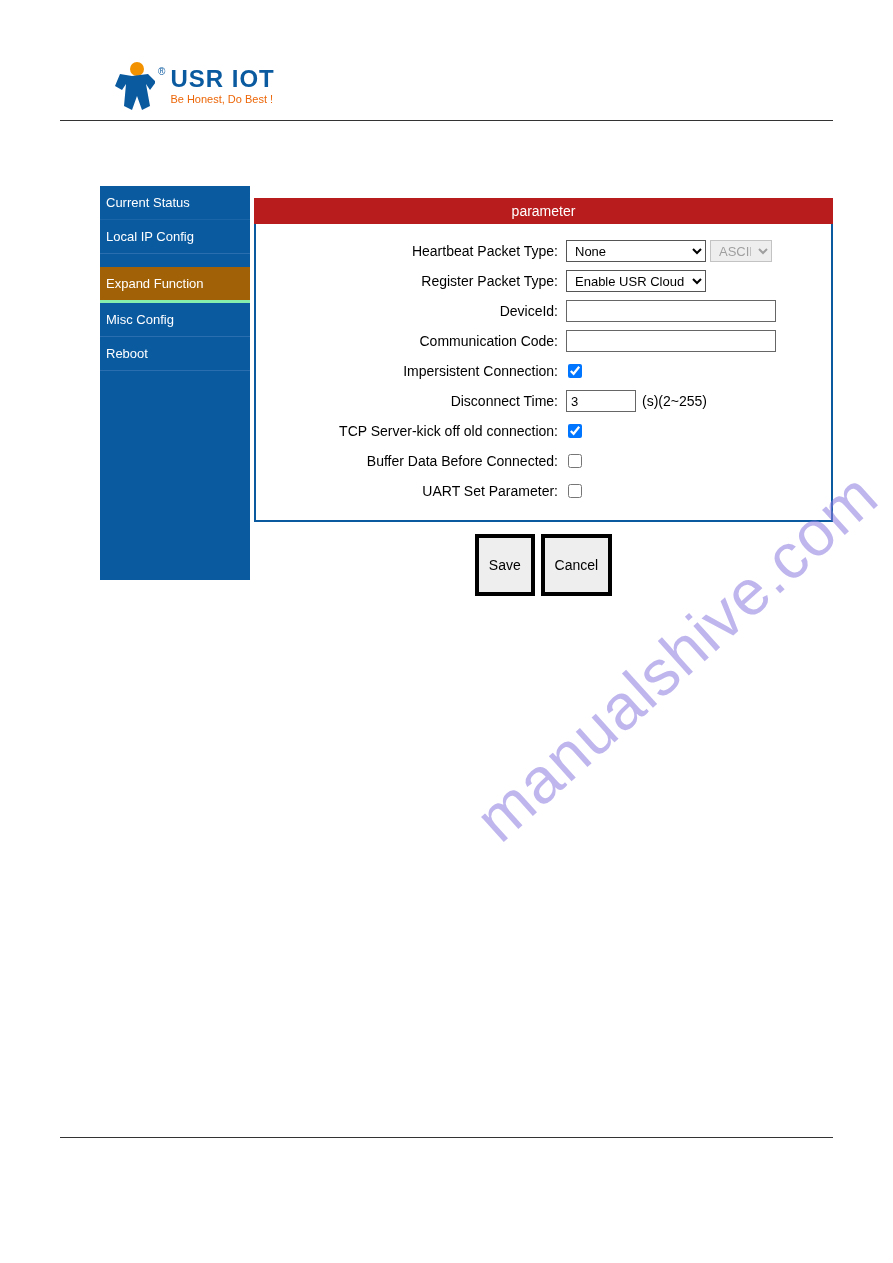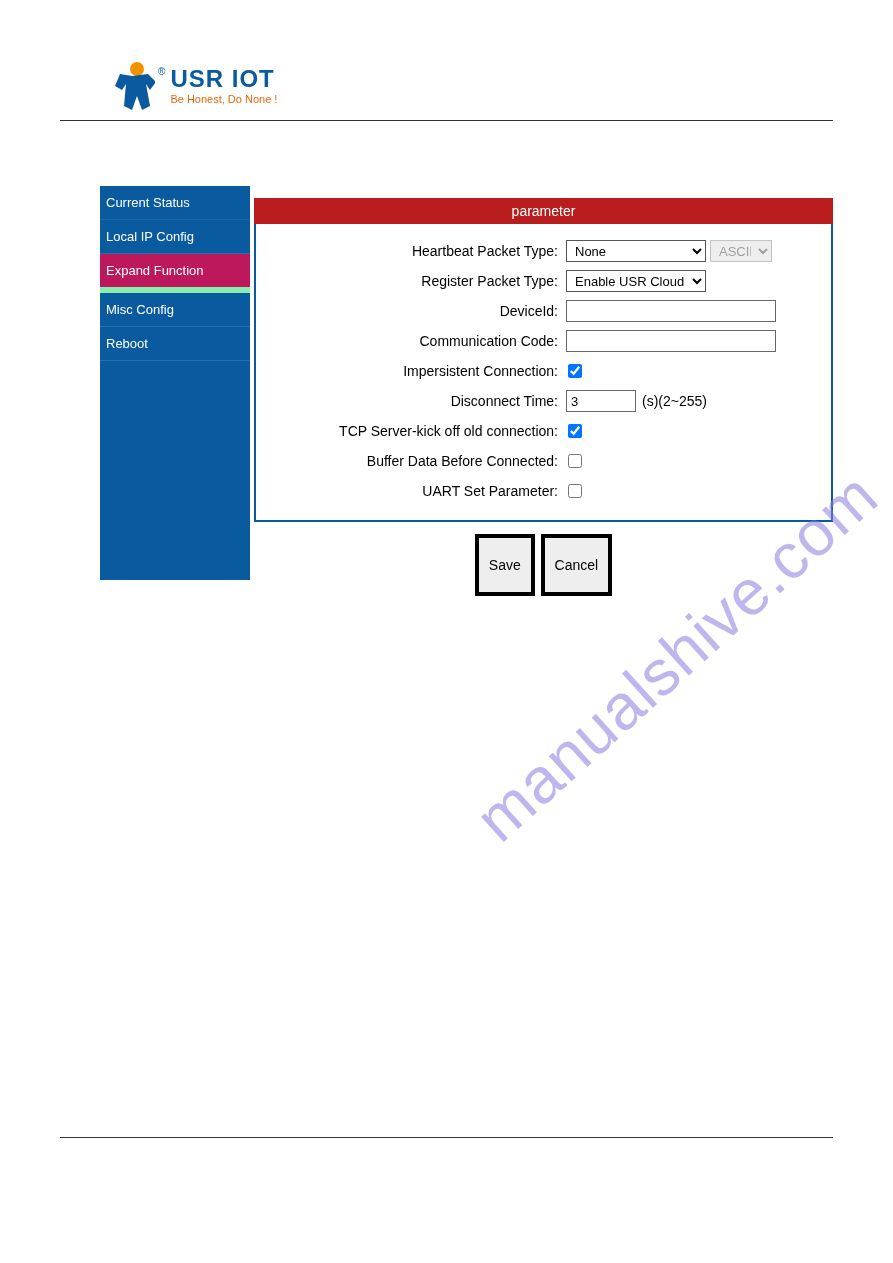--- a/index.html
+++ b/index.html
@@ -76,22 +76,23 @@
     height: 394px;
   }
   .sidebar-item {
     color: #fff;
     padding: 9px 6px;
     font-size: 13px;
     border-bottom: 1px solid #2a6eb0;
     cursor: pointer;
   }
   .sidebar-item.active {
-    background: #be185d;
-    border-bottom: 6px solid #86efac;
+    background: #a16207;
+    border-bottom: 3px solid #86efac;
+    margin-top: 13px;
   }
   .sidebar-item:first-child {
     border-bottom: 1px solid #1a65a8;
   }
   .main {
     flex: 1;
     padding-left: 4px;
     max-width: 600px;
   }
   .panel-header {
@@ -193,21 +194,21 @@
     <div class="logo">
       <div class="logo-figure">
         <svg viewBox="0 0 45 50" width="45" height="50">
           <circle cx="27" cy="9" r="7" fill="#f39200"></circle>
           <path d="M 22 16 L 10 14 L 5 26 L 12 30 L 16 24 L 14 46 L 22 50 L 27 36 L 32 50 L 40 46 L 36 24 L 40 30 L 46 22 L 38 14 Z" fill="#0a5aa0"></path>
         </svg>
       </div>
       <span class="reg-mark">®</span>
       <div class="logo-text">
         <span class="logo-title">USR IOT</span>
-        <span class="logo-tagline">Be Honest, Do None !</span>
+        <span class="logo-tagline">Be Honest, Do Best !</span>
       </div>
     </div>
   </div>
   <hr class="hr1">
 
   <div class="content">
     <div class="sidebar">
       <div class="sidebar-item">Current Status</div>
       <div class="sidebar-item">Local IP Config</div>
       <div class="sidebar-item active">Expand Function</div>

